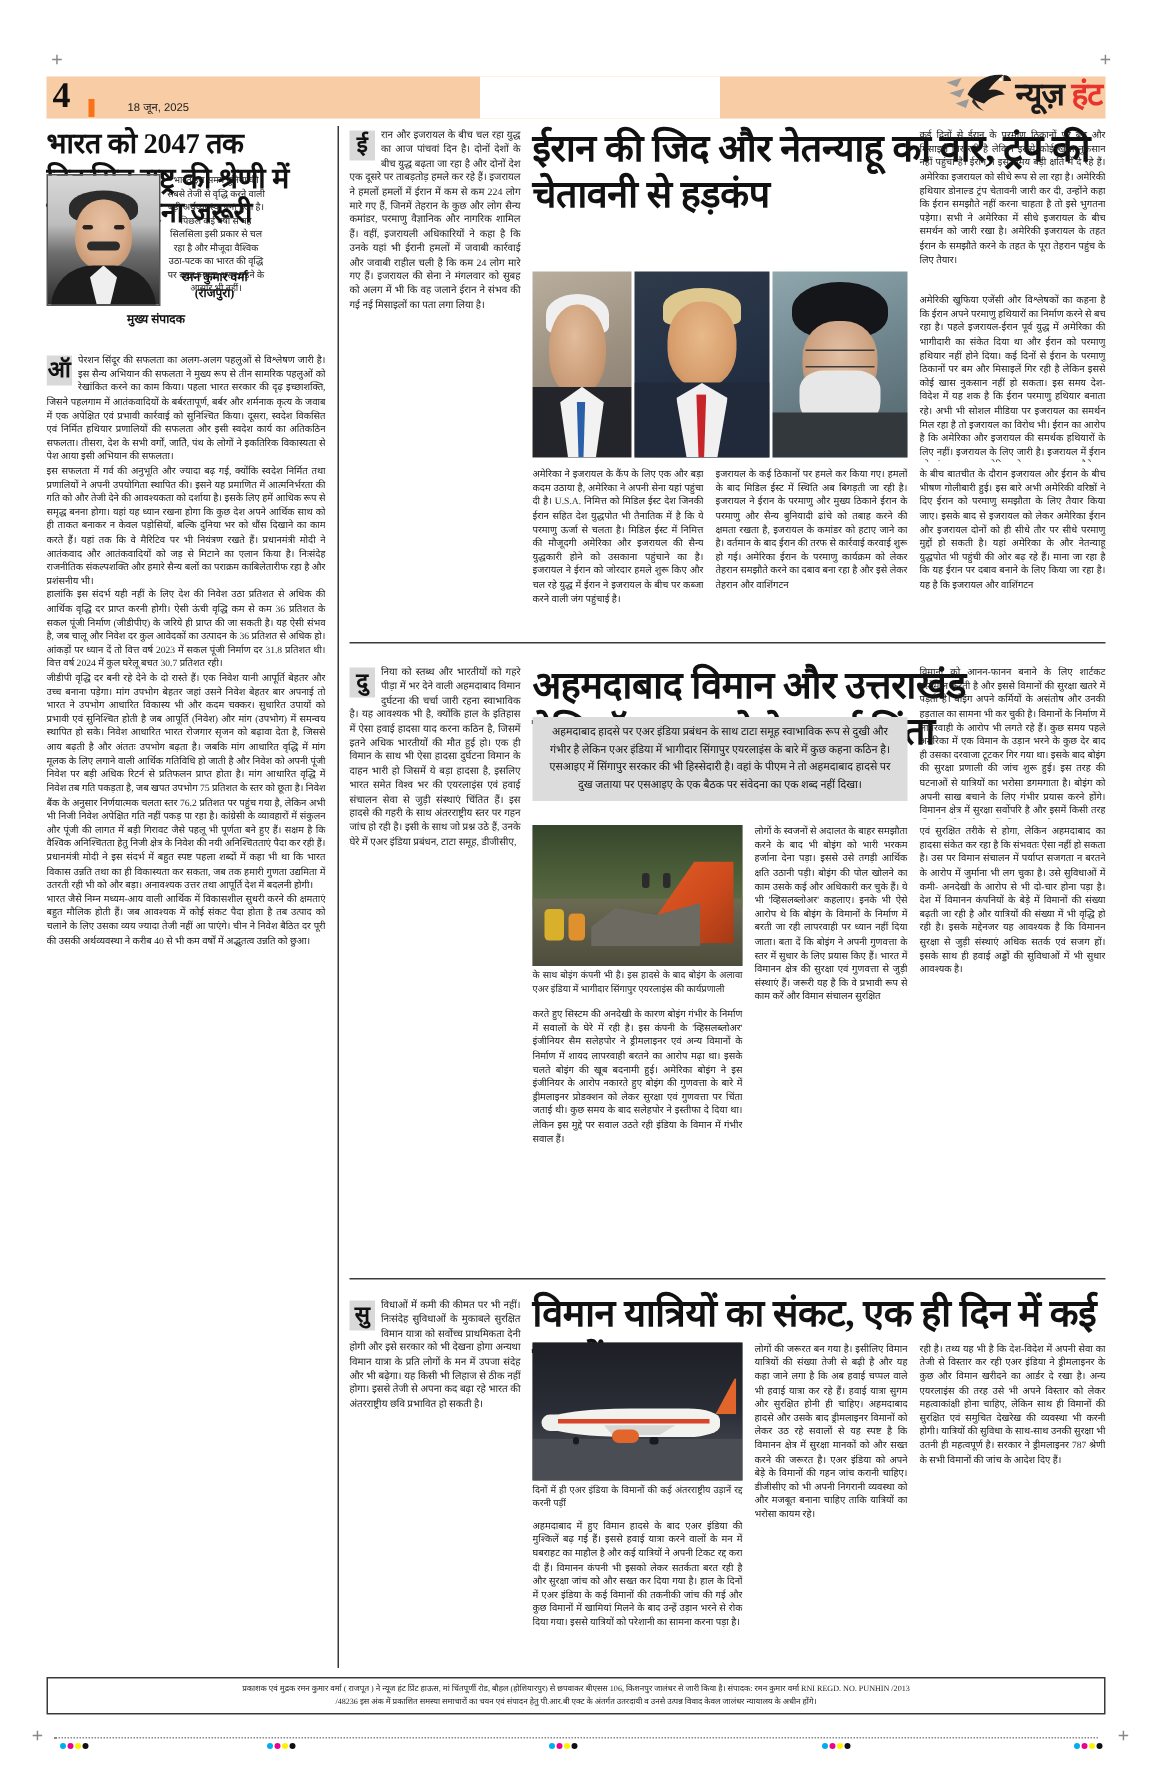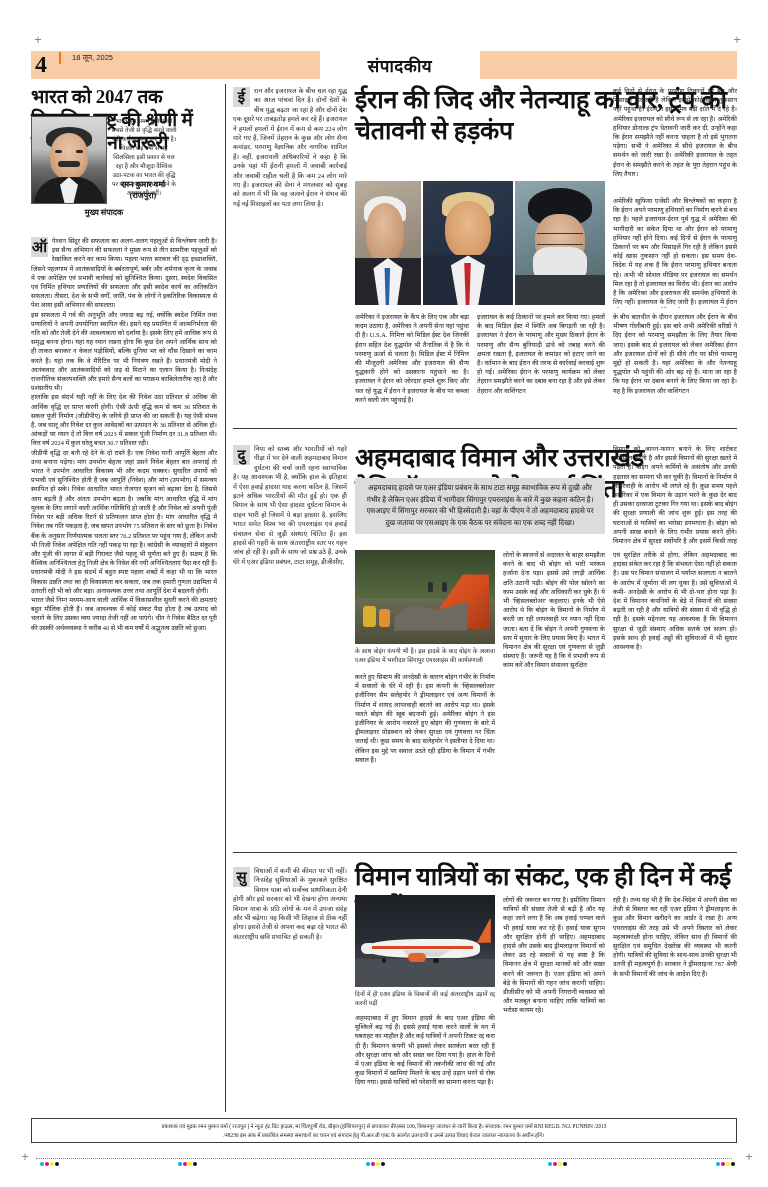--- a/index.html
+++ b/index.html
@@ -31,23 +31,23 @@
     position:absolute;left:31px;top:51px;width:706px;height:28px;
   }
   .mast-band{position:absolute;left:0;top:0;width:706px;height:28px;background:#F8CCA4;}
   .mast-white{position:absolute;left:289px;top:0;width:160px;height:28px;background:#fff;}
   .pageno{
     position:absolute;left:4px;top:-2px;
     font-family:"Liberation Serif", serif;
     font-weight:bold;font-size:24px;line-height:30px;color:#111;
   }
   .pagedate{
-    position:absolute;left:28px;top:1px;
+    position:absolute;left:28px;top:15px;
     font-size:7.5px;line-height:12px;color:#222;
-    border-left:2px solid #f97316;padding-left:11px;
+    border-left:4px solid #f97316;padding-left:22px;
   }
   .sectitle{
     position:absolute;left:289px;top:0;width:160px;height:28px;
     display:flex;align-items:center;justify-content:center;
     font-family:"Liberation Serif", serif;
     font-weight:bold;font-size:17px;color:#111;letter-spacing:.5px;
   }
   .logo{
     position:absolute;right:2px;top:-7px;height:36px;
     display:flex;align-items:center;gap:2px;
@@ -239,21 +239,34 @@
   <div class="cropmark" style="left:31px;top:33px;"></div>
   <div class="cropmark" style="left:730px;top:33px;"></div>
   <div class="cropmark" style="left:18px;top:1150px;"></div>
   <div class="cropmark" style="left:742px;top:1150px;"></div>
 
   <div class="masthead">
     <div class="mast-band"></div>
     <div class="mast-white"></div>
     <div class="pageno">4</div>
     <div class="pagedate">18 जून, 2025</div>
-    <div class="sectitle">संपादकीय</div>
+    <div class="logo">
+      <span class="logo-bird">
+        <svg width="46" height="30" viewBox="0 0 46 30">
+          <path d="M2 8 L12 5 L9 11 Z" fill="#9a9a9a"></path>
+          <path d="M4 15 L14 12 L11 18 Z" fill="#9a9a9a"></path>
+          <path d="M8 22 L17 19 L15 25 Z" fill="#9a9a9a"></path>
+          <path d="M16 16 C20 7, 30 2, 40 3 C36 6, 33 9, 30 13 C34 12, 38 13, 41 16 C36 16, 31 18, 27 22 C23 21, 19 19, 16 16 Z" fill="#1d1d1d"></path>
+          <path d="M40 3 C43 3, 45 5, 45 7 L40 7 Z" fill="#1d1d1d"></path>
+          <circle cx="38" cy="6" r="1" fill="#fff"></circle>
+          <path d="M20 18 C22 22, 24 25, 27 27 C24 26, 21 24, 19 21 Z" fill="#2e2e2e"></path>
+        </svg>
+      </span>
+      <span class="logo-text"><span>न्यूज़ </span><span class="hl">हंट</span></span>
+    </div>
   </div>
 
   <div class="vrule" style="left:225px;top:84px;height:1028px;"></div>
 
   <div class="hl-lead h1-col1" style="left:31px;top:85px;width:186px;">भारत को 2047 तक विकसित राष्ट्र की श्रेणी में स्थापित करना जरूरी</div>
 
   <div class="editorbox" style="left:31px;top:116px;width:186px;height:112px;padding-left:42px;">
     <div class="ed-photo">
       <div class="hair"></div>
       <div class="face"></div>

